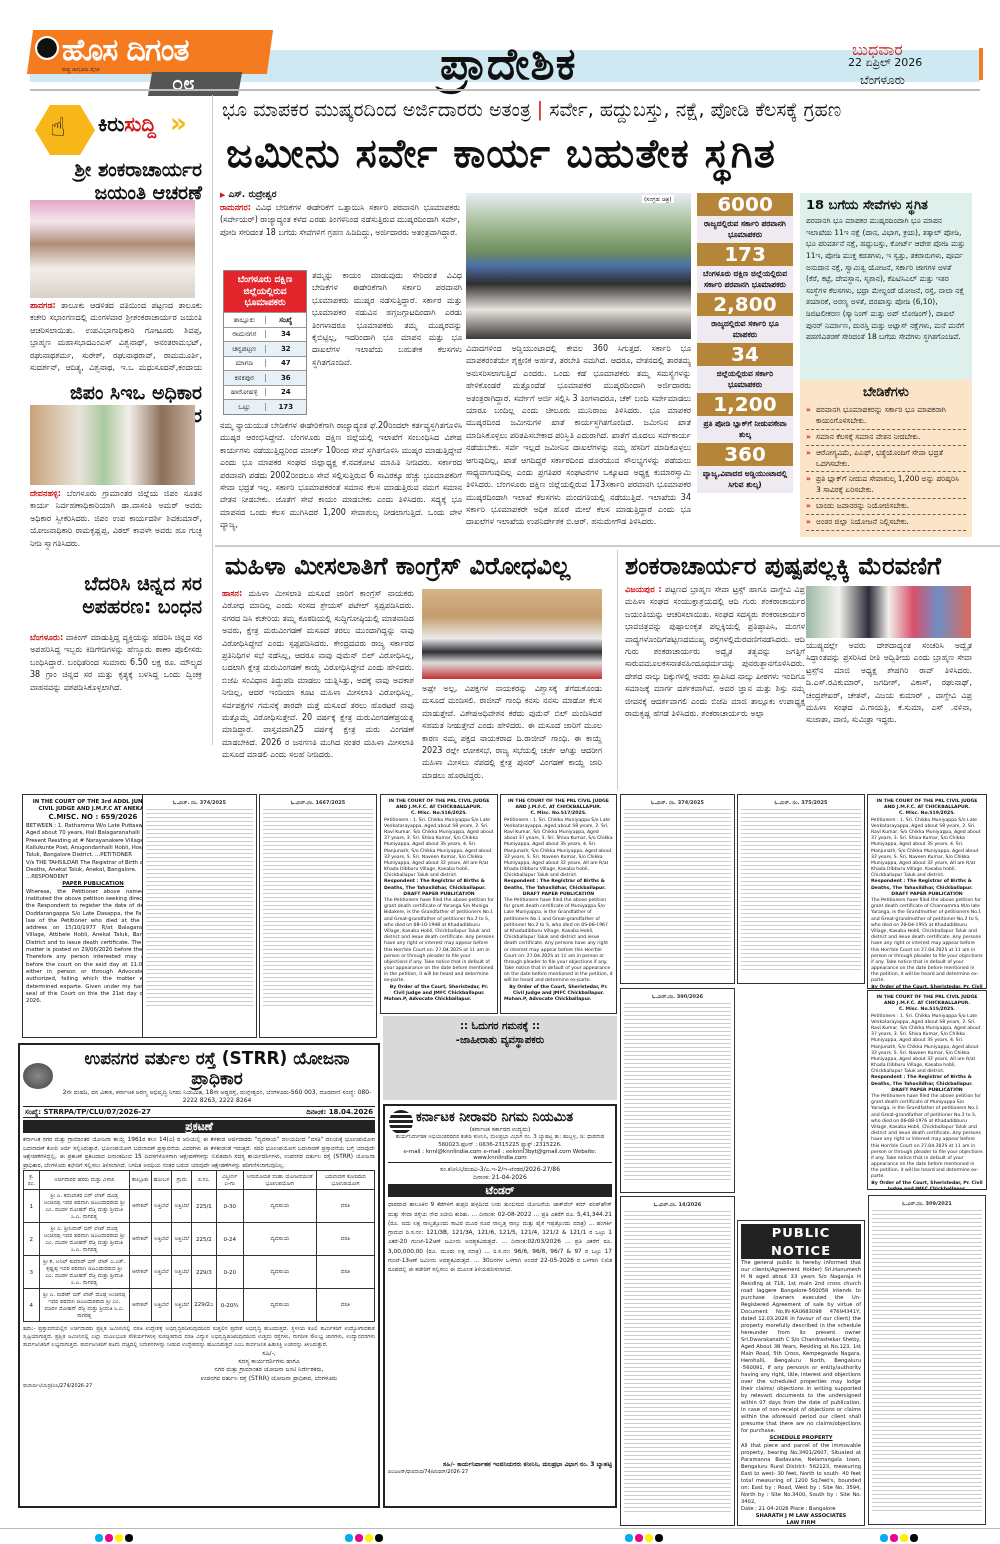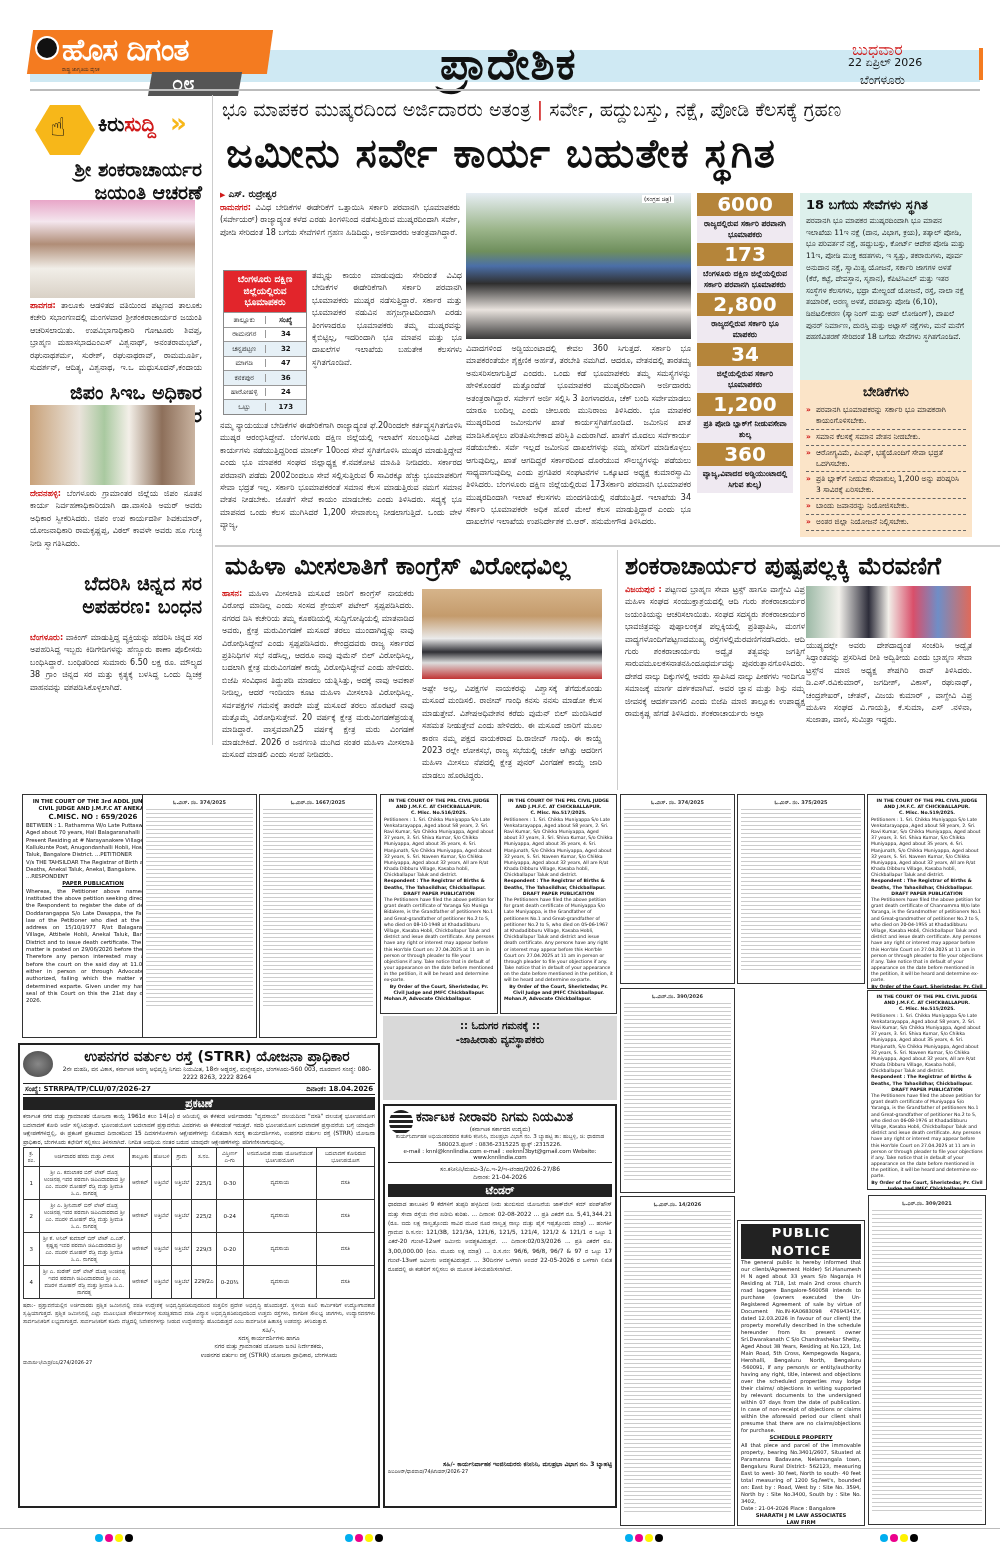--- a/index.html
+++ b/index.html
@@ -52,21 +52,21 @@
 .demands{left:800px;top:380px;width:172px;background:#fbe4c8;padding:4px 6px 6px}
 .demands h3{font-size:13px;text-align:center;margin-bottom:3px}
 .demand{font-size:7.5px;line-height:1.45;padding:2px 0 2px 10px;border-bottom:1px dashed #666;position:relative}
 .demand:before{content:"»";color:#d01a1a;position:absolute;left:0;font-weight:bold}
 
 .h2{font-size:24px;font-weight:bold;white-space:nowrap}
 .notice-box{border:1.5px solid #333;padding:3px;font-size:6px;line-height:1.35;background:#fff;overflow:hidden}
 .notice-box .c{text-align:center;font-weight:bold}
 .kannada-tiny{font-size:5px;line-height:1.6;color:#333}
 .strr{left:18px;top:1043px;width:362px;height:465px;border:2px solid #222;padding:3px}
-.strr-title{font-size:14px;font-weight:bold;text-align:center}
+.strr-title{font-size:17px;font-weight:bold;text-align:center}
 .strr-sub{font-size:6px;text-align:center}
 .strr-meta{display:flex;justify-content:space-between;font-size:7px;font-weight:bold;border-top:1px solid #222;border-bottom:1px solid #222;margin-top:3px;padding:1px 2px}
 .strr-band{background:#222;color:#fff;text-align:center;font-size:11px;font-weight:bold;margin:2px 0}
 table.strr-tbl{width:100%;border-collapse:collapse;font-size:5.5px}
 table.strr-tbl td,table.strr-tbl th{border:1px solid #333;padding:2px;text-align:center;font-weight:normal;vertical-align:middle}
 .gamana{left:383px;top:1016px;width:234px;height:84px;background:#d9d9d9;text-align:center;font-size:10px;font-weight:bold;line-height:1.35;padding-top:3px}
 .knnl{left:383px;top:1104px;width:234px;height:404px;border:2px solid #222;padding:3px}
 .knnl-title{font-size:13px;font-weight:bold;padding-left:28px}
 .knnl-band{background:#222;color:#fff;text-align:center;font-size:11px;font-weight:bold;margin:3px 0}
 .pn-band{background:#222;color:#fff;text-align:center;font-size:13px;font-weight:bold;letter-spacing:1px}

